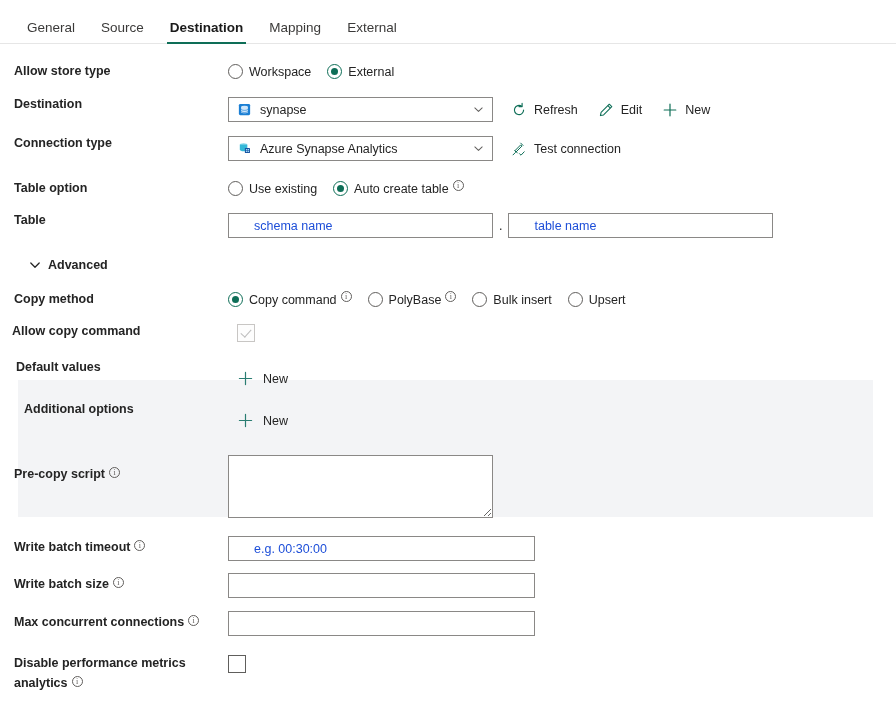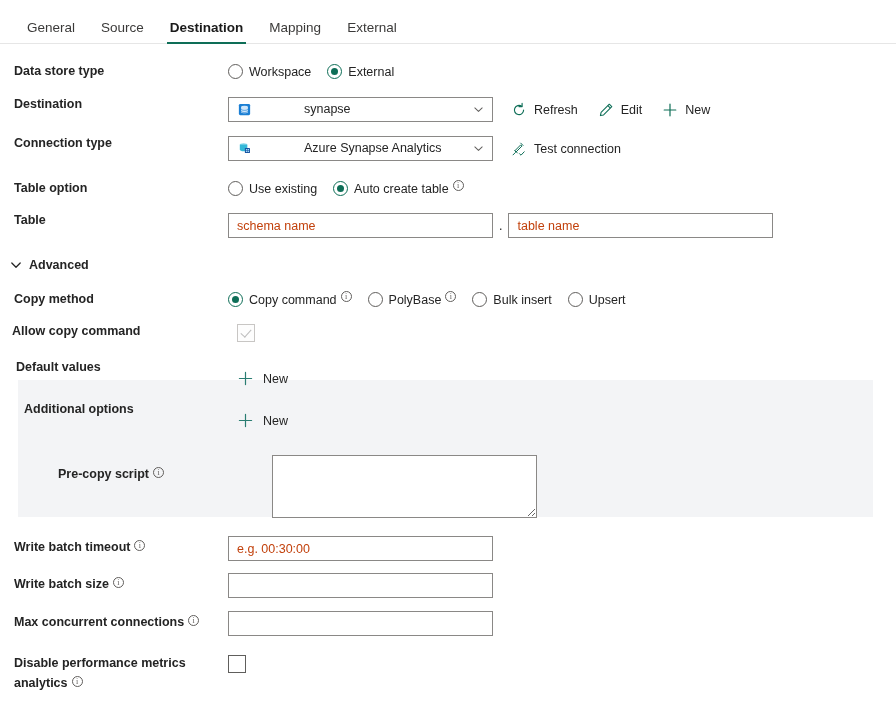--- a/index.html
+++ b/index.html
@@ -121,34 +121,34 @@
     height: 25px;
     border: 1px solid #8a8886;
     background: #fff;
     font-size: 12.5px;
     color: #242424;
     display: flex;
     align-items: center;
     padding: 0 8px;
     position: relative;
   }
-  .input .ph { color: #c2410c; }
+  .input .ph { color: #1d4ed8; margin-left: 17px; }
   .combo {
     width: 265px;
     justify-content: space-between;
     cursor: pointer;
   }
-  .combo .inner { display: flex; align-items: flex-start; overflow: hidden; gap: 44px; }
+  .combo .inner { display: flex; align-items: center; overflow: hidden; }
   .combo .caret {
     width: 11px; height: 11px;
     flex: 0 0 11px;
     margin-left: 6px;
   }
   .combo .caret svg { display: block; }
-  .txt { width: 265px; }
+  .txt { width: 307px; }
   .txt-schema { width: 265px; }
   .txt-table { width: 265px; }
   .dotsep { margin: 0 6px; font-size: 12.5px; color: #242424; }
 
   textarea.script {
     width: 265px;
     height: 63px;
     border: 1px solid #8a8886;
     font-family: "Liberation Sans", sans-serif;
     font-size: 12.5px;
@@ -204,21 +204,21 @@
   .newbtn .plus {
     width: 17px; height: 17px;
     margin-right: 9px;
     flex: 0 0 17px;
   }
 
   
   .advanced {
     display: inline-flex;
     align-items: center;
-    padding-left: 10px;
+    padding-left: 29px;
     font-size: 12.5px;
     font-weight: bold;
     color: #242424;
     cursor: pointer;
   }
   .advanced .chev { width: 12px; height: 12px; margin-right: 7px; flex:0 0 12px;}
 
   
   .greyband {
     position: absolute;
@@ -237,21 +237,21 @@
   <div class="tab active">Destination</div>
   <div class="tab">Mapping</div>
   <div class="tab">External</div>
 </div>
 
 <div class="form">
 
   <div class="greyband" style="left:18px; top:316px; width:855px; height:137px;"></div>
 
   <div class="row" style="margin-top:20px;">
-    <div class="label">Data store type</div>
+    <div class="label">Allow store type</div>
     <div class="ctrl">
       <div class="radio-group">
         <label class="radio">
           <span class="dot"></span>
           <span>Workspace</span>
         </label>
         <label class="radio on">
           <span class="dot"></span>
           <span>External</span>
         </label>
@@ -449,21 +449,21 @@
         <span class="plus">
           <svg viewBox="0 0 17 17" width="17" height="17">
             <path d="M8.5 2.4 V14.6 M2.4 8.5 H14.6" stroke="#2a7d72" stroke-width="1.2" stroke-linecap="round"></path>
           </svg>
         </span>
         <span>New</span>
       </div>
     </div>
   </div>
 
-  <div class="row" style="margin-top:38px;margin-left:44px;">
+  <div class="row" style="margin-top:38px;">
     <div class="label">
       <span>Pre-copy script</span><span class="info">i</span>
     </div>
     <div class="ctrl" style="align-items:flex-start; margin-top:-12px;">
       <textarea class="script" placeholder="" style=""></textarea>
     </div>
   </div>
 
   <div class="row" style="margin-top:22px;">
     <div class="label">

